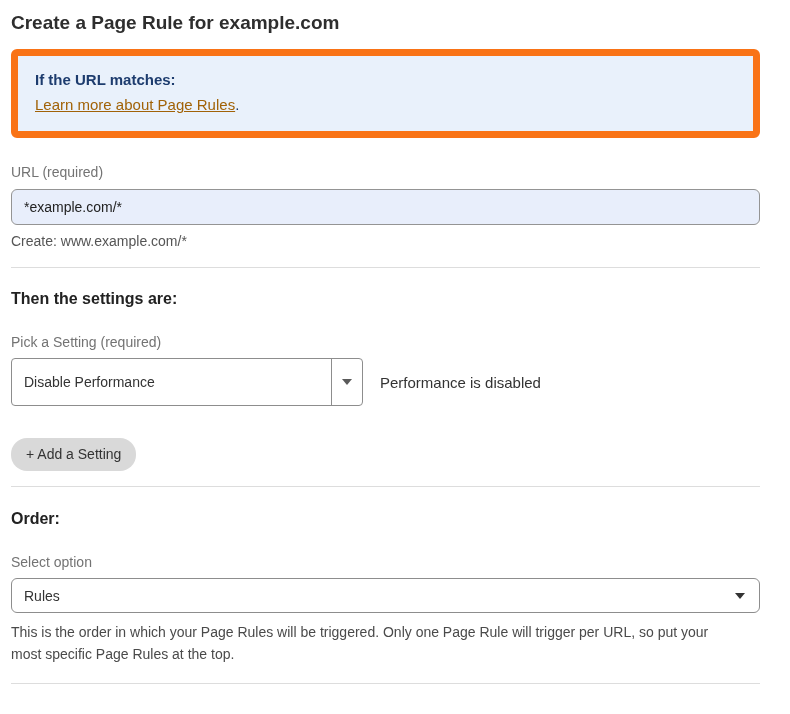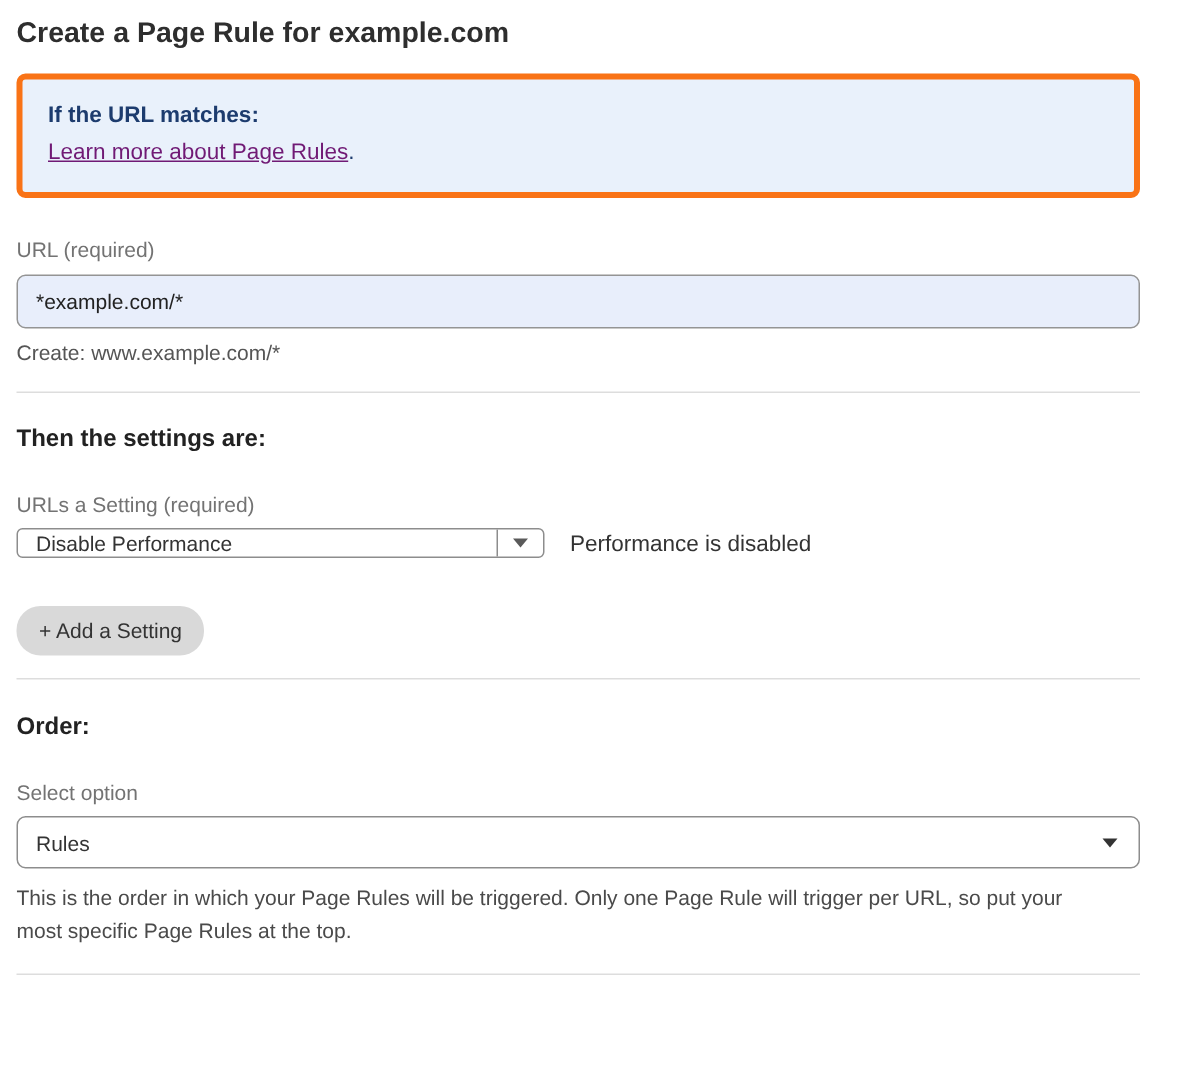--- a/index.html
+++ b/index.html
@@ -19,34 +19,34 @@
     font-size: 19px;
     font-weight: 700;
     color: #2e2e2e;
     margin: 0;
     padding-top: 11px;
     line-height: 24px;
   }
   .info-box {
     margin-top: 14px;
     background: #e9f1fb;
-    border: 4px solid #f97316;
+    border: 7px solid #f97316;
     border-radius: 6px;
     padding: 12px 17px 14px 17px;
     font-size: 15px;
     line-height: 24px;
     color: #1d3c6e;
   }
   .info-box .info-heading {
     font-weight: 700;
     margin: 0 0 1px 0;
   }
   .info-box .info-body { margin: 0; }
   .info-box a {
-    color: #701a75;
+    color: #a16207;
     text-decoration: underline;
     cursor: pointer;
     margin-top: 48px;
   }
   .info-box .link-suffix { color: #1d3c6e; }
   .field-label {
     font-size: 14px;
     color: #737373;
     line-height: 18px;
   }
@@ -86,21 +86,21 @@
   .pick-label { margin-top: 24px; }
   .setting-row {
     display: flex;
     align-items: center;
     margin-top: 7px;
   }
   .setting-select {
     display: flex;
     align-items: stretch;
     width: 352px;
-    height: 20px;
+    height: 48px;
     border: 1px solid #8d8d8d;
     border-radius: 4px;
     background: #ffffff;
     cursor: pointer;
   }
   .setting-select .select-value {
     flex: 1;
     display: flex;
     align-items: center;
     padding-left: 12px;
@@ -189,21 +189,21 @@
   </div>
 
   <div class="field-label url-label">URL (required)</div>
   <input class="url-input" type="text" value="*example.com/*" style="">
   <div class="example-text">Create: www.example.com/*</div>
 
   <hr class="divider">
 
   <h2 class="section-heading">Then the settings are:</h2>
 
-  <div class="field-label pick-label">URLs a Setting (required)</div>
+  <div class="field-label pick-label">Pick a Setting (required)</div>
 
   <div class="setting-row">
     <div class="setting-select">
       <span class="select-value">Disable Performance</span>
       <span class="select-arrow-box">
         <span class="tri-down-gray"></span>
       </span>
     </div>
     <span class="status-text">Performance is disabled</span>
   </div>

